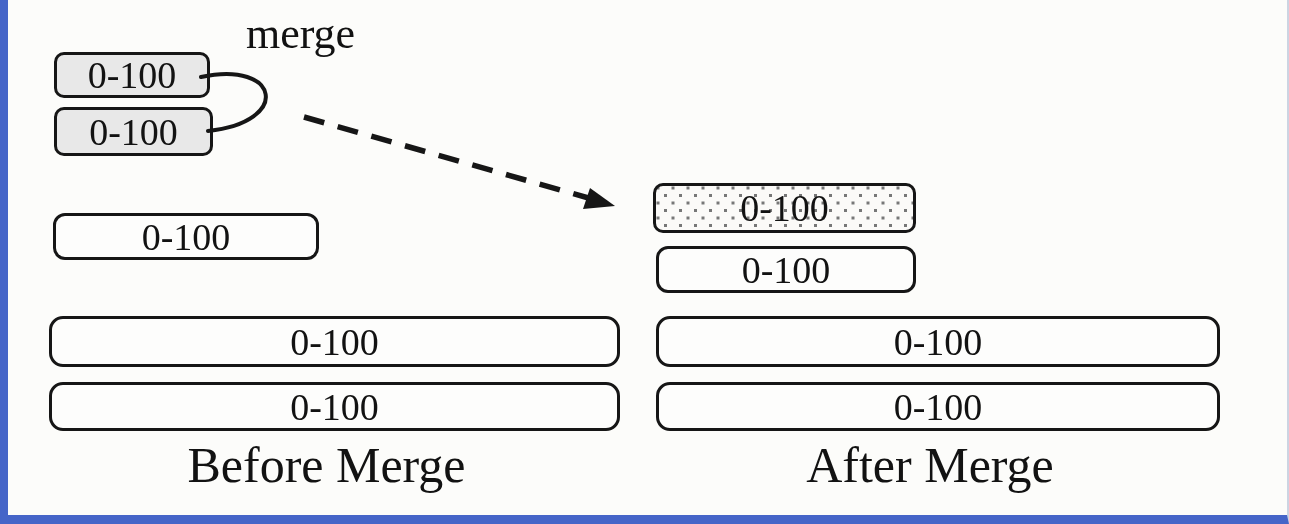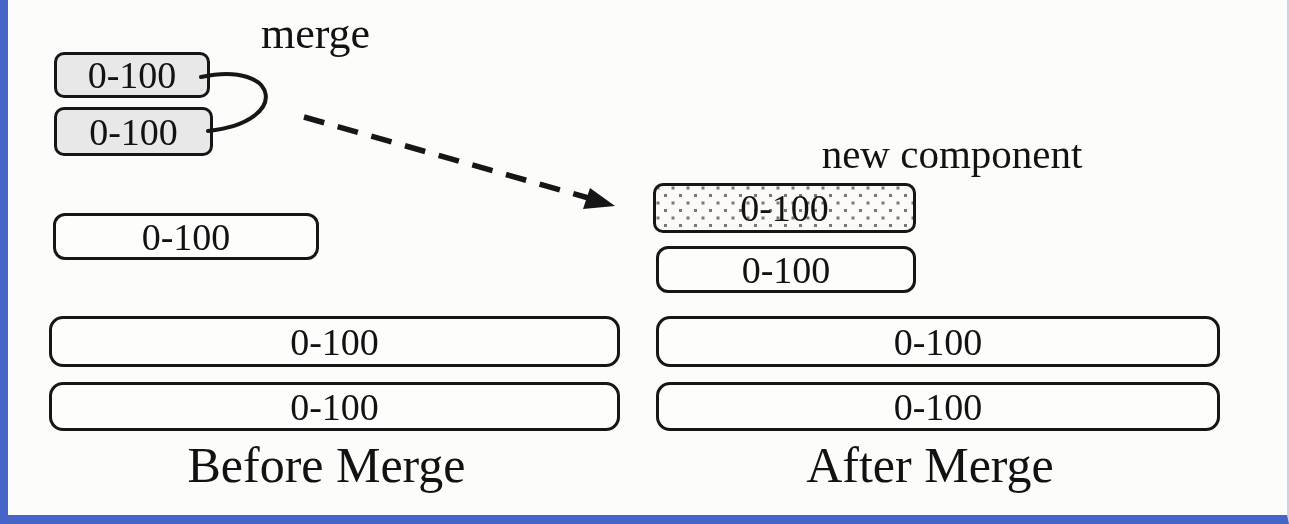--- a/index.html
+++ b/index.html
@@ -50,29 +50,28 @@
 
 <div id="canvas">
 
   <div class="box gray" style="left:38px;top:52px;width:156px;height:46px;">
     <span>0-100</span>
   </div>
   <div class="box gray" style="left:38px;top:107px;width:159px;height:49px;">
     <span>0-100</span>
   </div>
 
-  <div class="label" style="left:215px;top:8px;width:185px;text-align:center;font-size:44px;">merge</div>
+  <div class="label" style="left:200px;top:8px;width:185px;text-align:center;font-size:44px;">merge</div>
 
   <svg class="overlay" width="1289" height="524" viewBox="0 0 1289 524">
     <path d="M 193 77 C 272 60, 284 122, 200 131" fill="none" stroke="#161616" stroke-width="4" stroke-linecap="round"></path>
     <line x1="296" y1="117" x2="584" y2="199" stroke="#161616" stroke-width="5.5" stroke-dasharray="21 14"></line>
     <polygon points="607,206 575,209 582,188" fill="#161616"></polygon>
   </svg>
 
-  <div class="label" style="left:768px;top:130px;width:352px;text-align:center;font-size:41px;">new component</div>
 
   <div class="box dotted" style="left:637px;top:183px;width:263px;height:50px;">
     <span>0-100</span>
   </div>
   <div class="box" style="left:640px;top:246px;width:260px;height:47px;">
     <span>0-100</span>
   </div>
 
   <div class="box" style="left:37px;top:213px;width:266px;height:47px;">
     <span>0-100</span>

